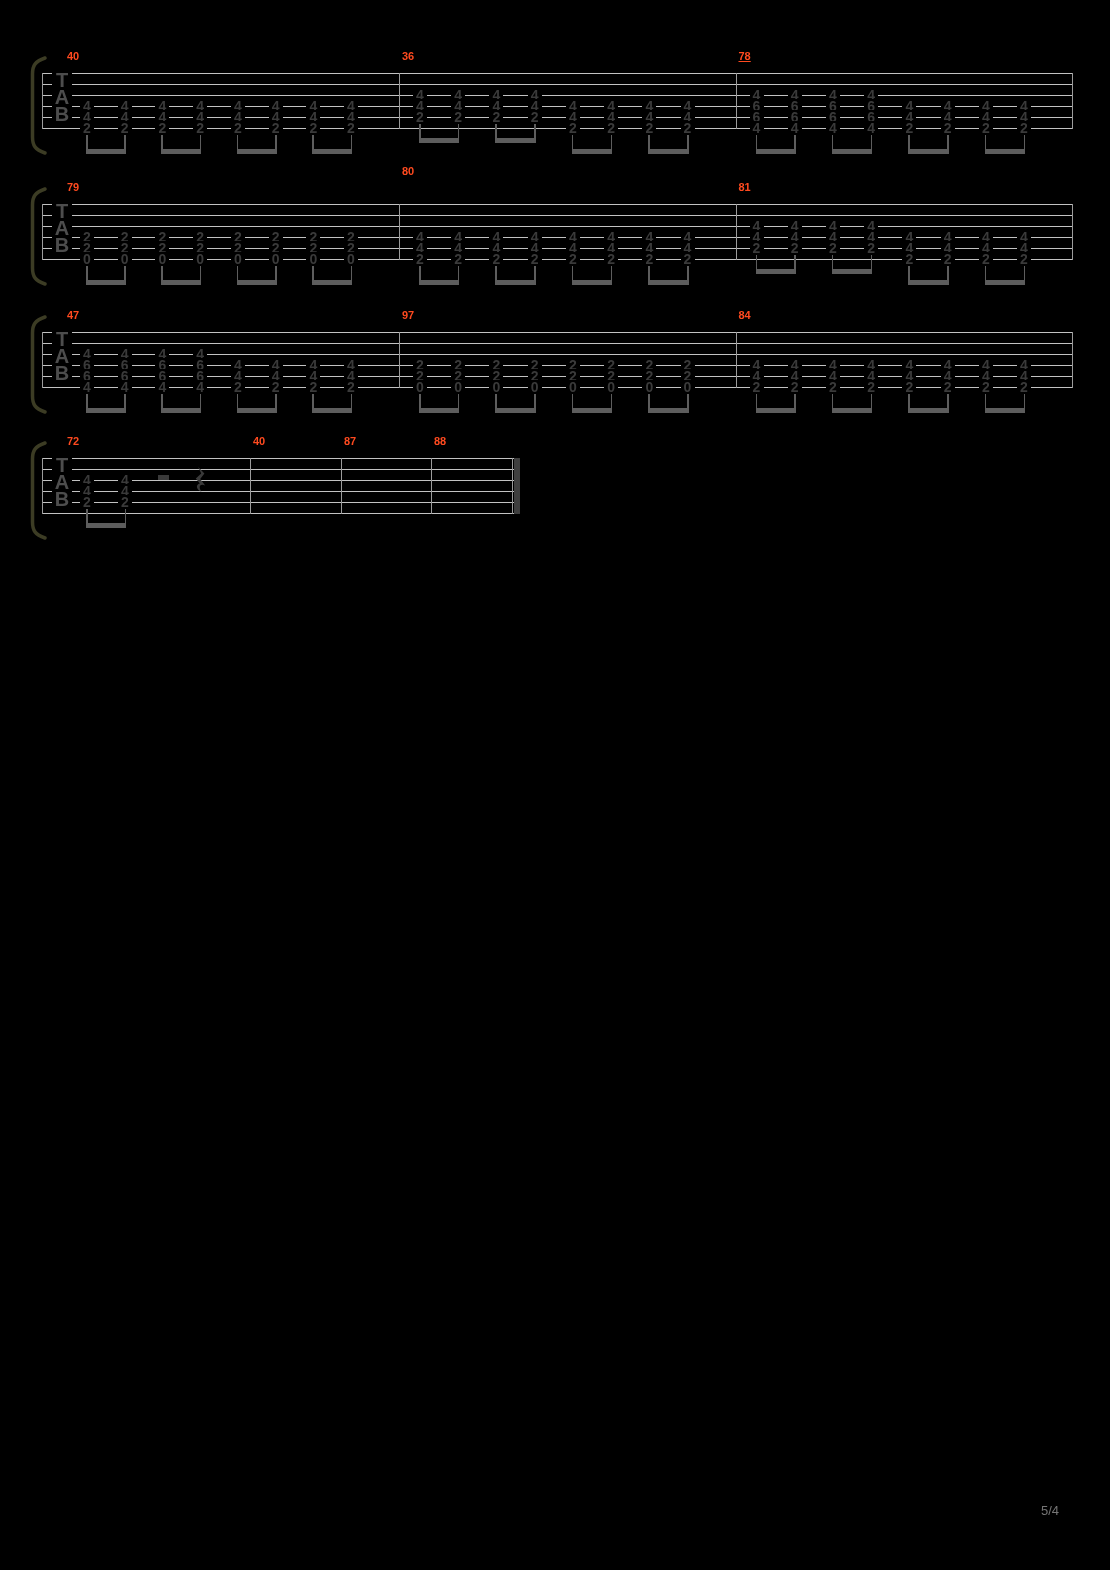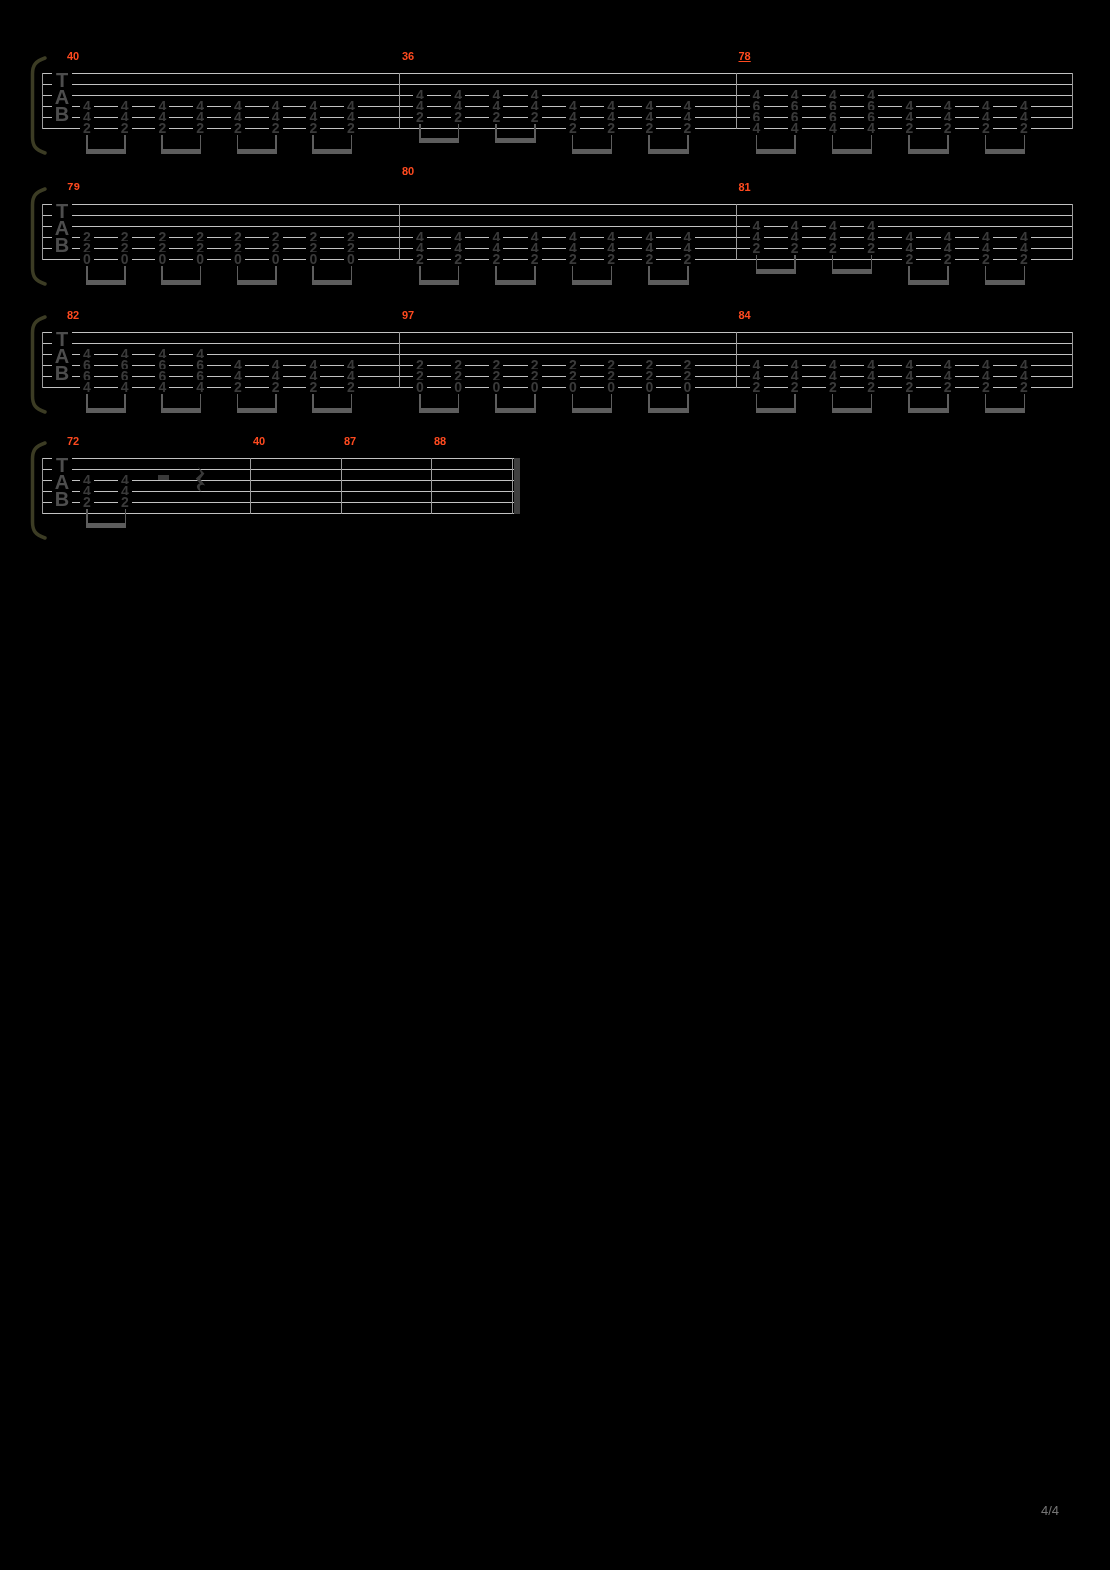--- a/index.html
+++ b/index.html
@@ -16,21 +16,21 @@
   .clefletter{
     font-weight:bold;font-size:20px;line-height:17px;text-align:center;
     background:#000;letter-spacing:0;
   }
   .pageind{font-size:13px;line-height:13px;}
 </style>
 </head>
 <body>
 
 <div id="stage" style="background: rgb(0, 0, 0);">
-  <div class="abs pageind" style="left: 1041px; top: 1504px; color: rgb(117, 117, 117);">4/4</div>
+  <div class="abs pageind" style="left: 1041px; top: 1504px; color: rgb(117, 117, 117);">5/4</div>
 <svg width="22" height="99" viewBox="0 0 22 99" style="position: absolute; left: 26px; top: 56px;">
       <path d="M19,2 C9,5.5 6.5,9.5 6.5,18 L6.5,81 C6.5,89.5 9,93.5 19,97" fill="none" stroke="#3c3c24" stroke-width="3.5" stroke-linecap="round"></path>
     </svg>
     <div class="abs" style="left: 42px; top: 73px; width: 1030px; height: 1px; background: rgb(194, 194, 194);"></div>
     <div class="abs" style="left: 42px; top: 84px; width: 1030px; height: 1px; background: rgb(194, 194, 194);"></div>
     <div class="abs" style="left: 42px; top: 95px; width: 1030px; height: 1px; background: rgb(194, 194, 194);"></div>
     <div class="abs" style="left: 42px; top: 106px; width: 1030px; height: 1px; background: rgb(194, 194, 194);"></div>
     <div class="abs" style="left: 42px; top: 117px; width: 1030px; height: 1px; background: rgb(194, 194, 194);"></div>
     <div class="abs" style="left: 42px; top: 128px; width: 1030px; height: 1px; background: rgb(194, 194, 194);"></div>
     <div class="abs" style="left: 42px; top: 73px; width: 1px; height: 56px; background: rgb(155, 155, 155);"></div>
@@ -164,21 +164,21 @@
     <div class="abs" style="left: 42px; top: 237px; width: 1030px; height: 1px; background: rgb(194, 194, 194);"></div>
     <div class="abs" style="left: 42px; top: 248px; width: 1030px; height: 1px; background: rgb(194, 194, 194);"></div>
     <div class="abs" style="left: 42px; top: 259px; width: 1030px; height: 1px; background: rgb(194, 194, 194);"></div>
     <div class="abs" style="left: 42px; top: 204px; width: 1px; height: 56px; background: rgb(155, 155, 155);"></div>
     <div class="abs" style="left: 399px; top: 204px; width: 1px; height: 56px; background: rgb(155, 155, 155);"></div>
     <div class="abs" style="left: 735.5px; top: 204px; width: 1px; height: 56px; background: rgb(155, 155, 155);"></div>
     <div class="abs" style="left: 1072px; top: 204px; width: 1px; height: 56px; background: rgb(155, 155, 155);"></div>
     <div class="abs clefletter" style="left: 52px; top: 203px; width: 20px; color: rgb(77, 77, 77);">T</div>
     <div class="abs clefletter" style="left: 52px; top: 220px; width: 20px; color: rgb(77, 77, 77);">A</div>
     <div class="abs clefletter" style="left: 52px; top: 237px; width: 20px; color: rgb(77, 77, 77);">B</div>
-    <div class="abs mnum" style="left: 67px; top: 182px; color: rgb(255, 74, 31); font-family: Liberation Mono, monospace;">79</div>
+    <div class="abs mnum" style="left: 67px; top: 182px; color: rgb(255, 74, 31);">79</div>
     <div class="abs fret" style="left: 80px; top: 230px; width: 14px; color: rgb(58, 58, 58);">2</div>
     <div class="abs fret" style="left: 80px; top: 241px; width: 14px; color: rgb(58, 58, 58);">2</div>
     <div class="abs fret" style="left: 80px; top: 252px; width: 14px; color: rgb(58, 58, 58);">0</div>
     <div class="abs fret" style="left: 117.714px; top: 230px; width: 14px; color: rgb(58, 58, 58);">2</div>
     <div class="abs fret" style="left: 117.714px; top: 241px; width: 14px; color: rgb(58, 58, 58);">2</div>
     <div class="abs fret" style="left: 117.714px; top: 252px; width: 14px; color: rgb(58, 58, 58);">0</div>
     <div class="abs fret" style="left: 155.429px; top: 230px; width: 14px; color: rgb(58, 58, 58);">2</div>
     <div class="abs fret" style="left: 155.429px; top: 241px; width: 14px; color: rgb(58, 58, 58);">2</div>
     <div class="abs fret" style="left: 155.429px; top: 252px; width: 14px; color: rgb(58, 58, 58);">0</div>
     <div class="abs fret" style="left: 193.143px; top: 230px; width: 14px; color: rgb(58, 58, 58);">2</div>
@@ -291,21 +291,21 @@
     <div class="abs" style="left: 42px; top: 365px; width: 1030px; height: 1px; background: rgb(194, 194, 194);"></div>
     <div class="abs" style="left: 42px; top: 376px; width: 1030px; height: 1px; background: rgb(194, 194, 194);"></div>
     <div class="abs" style="left: 42px; top: 387px; width: 1030px; height: 1px; background: rgb(194, 194, 194);"></div>
     <div class="abs" style="left: 42px; top: 332px; width: 1px; height: 56px; background: rgb(155, 155, 155);"></div>
     <div class="abs" style="left: 399px; top: 332px; width: 1px; height: 56px; background: rgb(155, 155, 155);"></div>
     <div class="abs" style="left: 735.5px; top: 332px; width: 1px; height: 56px; background: rgb(155, 155, 155);"></div>
     <div class="abs" style="left: 1072px; top: 332px; width: 1px; height: 56px; background: rgb(155, 155, 155);"></div>
     <div class="abs clefletter" style="left: 52px; top: 331px; width: 20px; color: rgb(77, 77, 77);">T</div>
     <div class="abs clefletter" style="left: 52px; top: 348px; width: 20px; color: rgb(77, 77, 77);">A</div>
     <div class="abs clefletter" style="left: 52px; top: 365px; width: 20px; color: rgb(77, 77, 77);">B</div>
-    <div class="abs mnum" style="left: 67px; top: 310px; color: rgb(255, 74, 31);">82</div>
+    <div class="abs mnum" style="left: 67px; top: 310px; color: rgb(255, 74, 31);">47</div>
     <div class="abs fret" style="left: 80px; top: 347px; width: 14px; color: rgb(58, 58, 58);">4</div>
     <div class="abs fret" style="left: 80px; top: 358px; width: 14px; color: rgb(58, 58, 58);">6</div>
     <div class="abs fret" style="left: 80px; top: 369px; width: 14px; color: rgb(58, 58, 58);">6</div>
     <div class="abs fret" style="left: 80px; top: 380px; width: 14px; color: rgb(58, 58, 58);">4</div>
     <div class="abs fret" style="left: 117.714px; top: 347px; width: 14px; color: rgb(58, 58, 58);">4</div>
     <div class="abs fret" style="left: 117.714px; top: 358px; width: 14px; color: rgb(58, 58, 58);">6</div>
     <div class="abs fret" style="left: 117.714px; top: 369px; width: 14px; color: rgb(58, 58, 58);">6</div>
     <div class="abs fret" style="left: 117.714px; top: 380px; width: 14px; color: rgb(58, 58, 58);">4</div>
     <div class="abs fret" style="left: 155.429px; top: 347px; width: 14px; color: rgb(58, 58, 58);">4</div>
     <div class="abs fret" style="left: 155.429px; top: 358px; width: 14px; color: rgb(58, 58, 58);">6</div>

